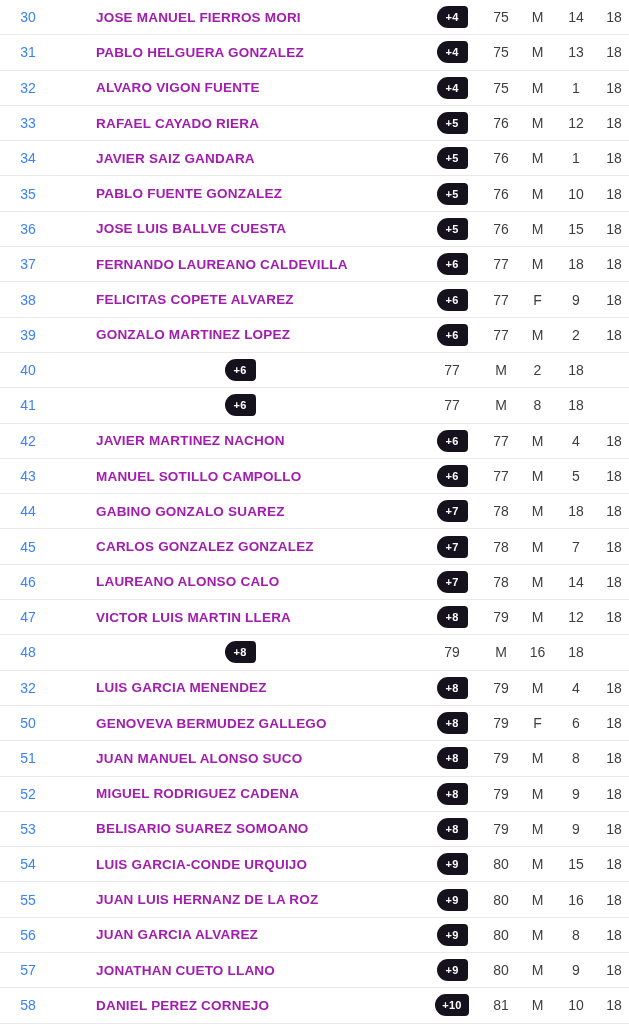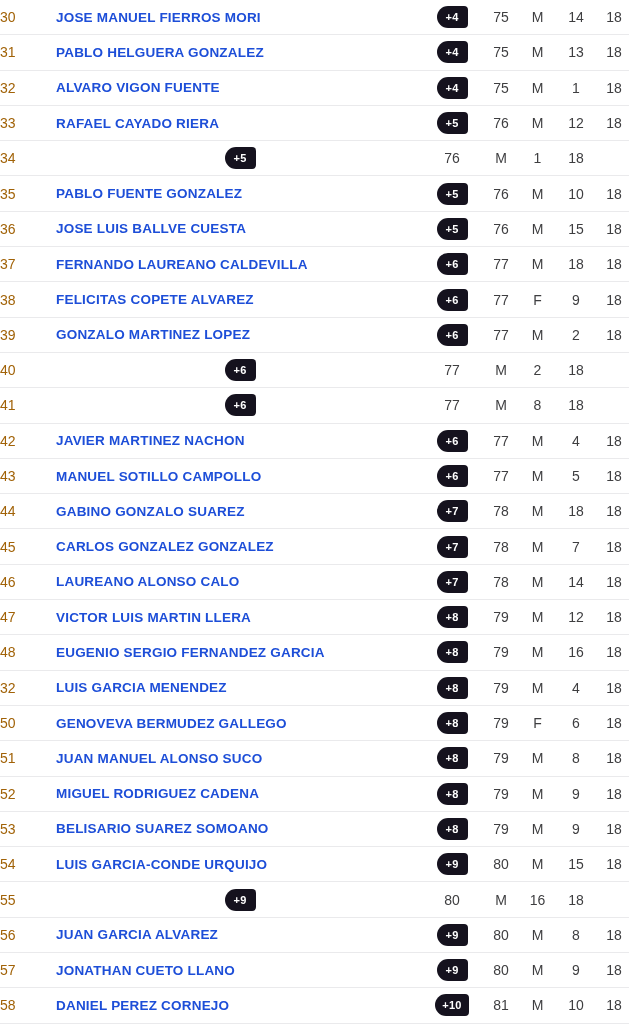--- a/index.html
+++ b/index.html
@@ -18,29 +18,31 @@
     display: grid;
     grid-template-columns: 56px 1fr 56px 42px 31px 46px 30px;
     align-items: center;
     height: 35.31px;
     border-bottom: 1px solid #eaeaec;
     background: #ffffff;
     cursor: pointer;
   }
   .cell { white-space: nowrap; overflow: hidden; }
   .rank {
+    text-align: center;
     font-size: 14px;
-    color: #a16207;
+    color: #3b82f6;
   }
   .name {
     font-size: 13.5px;
     font-weight: 700;
-    color: #1d4ed8;
+    color: #a21caf;
     letter-spacing: 0.2px;
     padding-right: 6px;
+    margin-left: 40px;
   }
   .badge-cell {
     display: flex;
     justify-content: center;
     overflow: visible;
   }
   .badge {
     display: inline-flex;
     align-items: center;
     justify-content: center;
@@ -108,20 +110,21 @@
       <span class="badge">+5</span>
     </span>
     <span class="cell num">76</span>
     <span class="cell num">M</span>
     <span class="cell num">12</span>
     <span class="cell num">18</span>
   </div>
 
   <div class="row">
     <span class="cell rank">34</span>
+    <span class="cell name">JAVIER SAIZ GANDARA</span>
     <span class="cell badge-cell">
       <span class="badge">+5</span>
     </span>
     <span class="cell num">76</span>
     <span class="cell num">M</span>
     <span class="cell num">1</span>
     <span class="cell num">18</span>
   </div>
 
   <div class="row">
@@ -273,21 +276,20 @@
       <span class="badge">+8</span>
     </span>
     <span class="cell num">79</span>
     <span class="cell num">M</span>
     <span class="cell num">12</span>
     <span class="cell num">18</span>
   </div>
 
   <div class="row">
     <span class="cell rank">48</span>
-    <span class="cell name">EUGENIO SERGIO FERNANDEZ GARCIA</span>
     <span class="cell badge-cell">
       <span class="badge">+8</span>
     </span>
     <span class="cell num">79</span>
     <span class="cell num">M</span>
     <span class="cell num">16</span>
     <span class="cell num">18</span>
   </div>
 
   <div class="row">
@@ -357,20 +359,21 @@
       <span class="badge">+9</span>
     </span>
     <span class="cell num">80</span>
     <span class="cell num">M</span>
     <span class="cell num">15</span>
     <span class="cell num">18</span>
   </div>
 
   <div class="row">
     <span class="cell rank">55</span>
+    <span class="cell name">JUAN LUIS HERNANZ DE LA ROZ</span>
     <span class="cell badge-cell">
       <span class="badge">+9</span>
     </span>
     <span class="cell num">80</span>
     <span class="cell num">M</span>
     <span class="cell num">16</span>
     <span class="cell num">18</span>
   </div>
 
   <div class="row">

